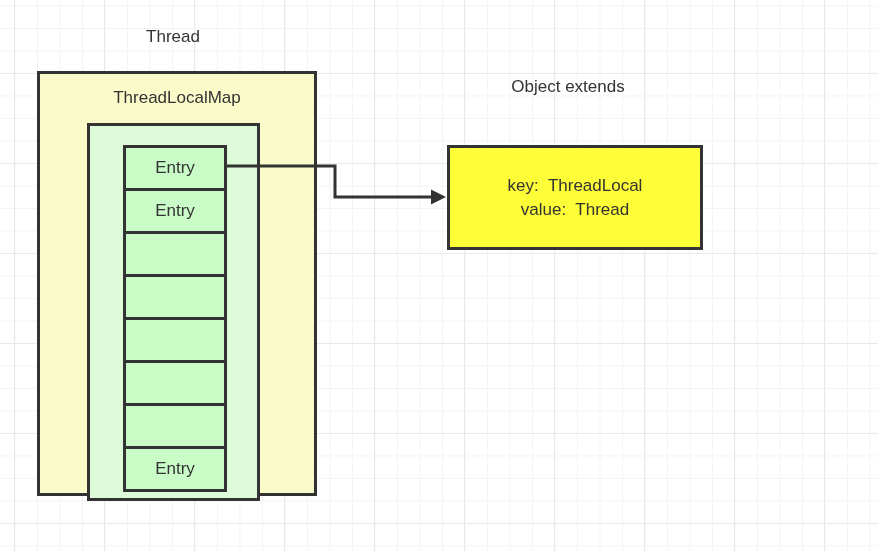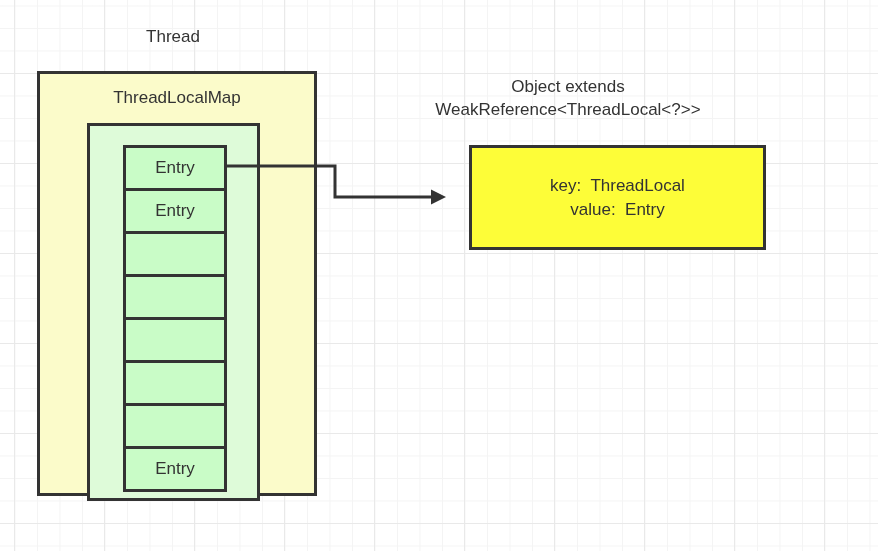--- a/index.html
+++ b/index.html
@@ -94,22 +94,22 @@
   .detail-heading {
     position: absolute;
     left: 398px; top: 75px; width: 340px;
     text-align: center;
     font-size: 17px;
     line-height: 23px;
   }
 
   .detail-box {
     position: absolute;
-    left: 469px; top: 145px;
-    width: 297px; height: 105px;
+    left: 447px; top: 145px;
+    width: 256px; height: 105px;
     background: var(--detail-box-fill);
     border: 3px solid var(--border);
     display: flex;
     flex-direction: column;
     align-items: center;
     justify-content: center;
     font-size: 17px;
     line-height: 24px;
   }
   .detail-box div, .detail-heading div { white-space: pre; }
@@ -132,26 +132,25 @@
           <div class="cell"></div>
           <div class="cell"></div>
           <div class="cell"></div>
           <div class="cell">Entry</div>
         </div>
     </div>
   </div>
 
   <div class="detail-heading">
     <div>Object extends</div>
-    <div>WeakReference&lt;ThreadLocal&lt;?&gt;&gt;</div>
   </div>
 
   <div class="detail-box">
     <div>key:  ThreadLocal</div>
-    <div>value:  Entry</div>
+    <div>value:  Thread</div>
   </div>
 
   <svg class="connector" viewBox="0 0 878 551">
     <polyline points="227,166 335,166 335,197 433,197"></polyline>
     <polygon points="431,189.5 431,204.5 446,197"></polygon>
   </svg>
 
 </div>
 
 </body></html>

